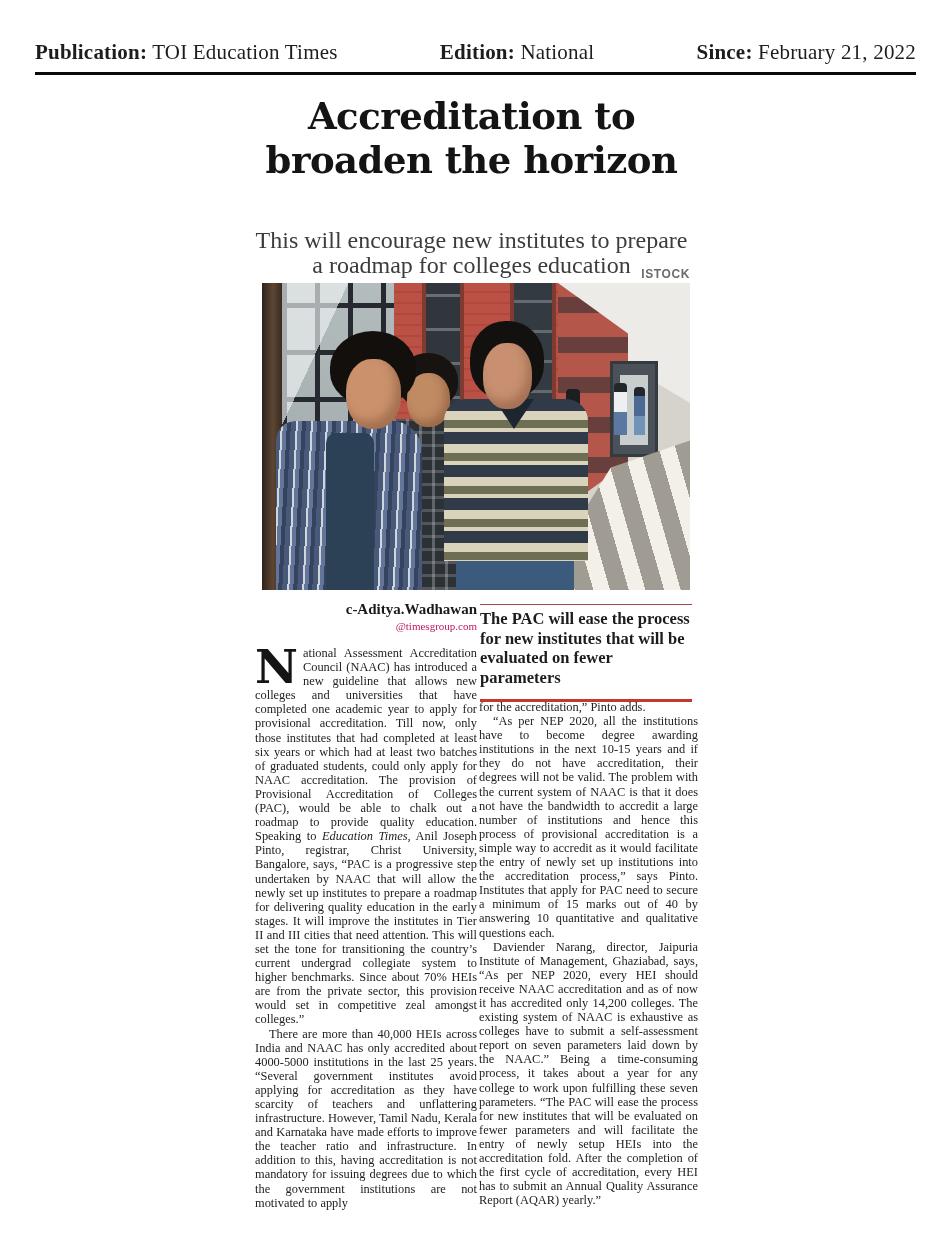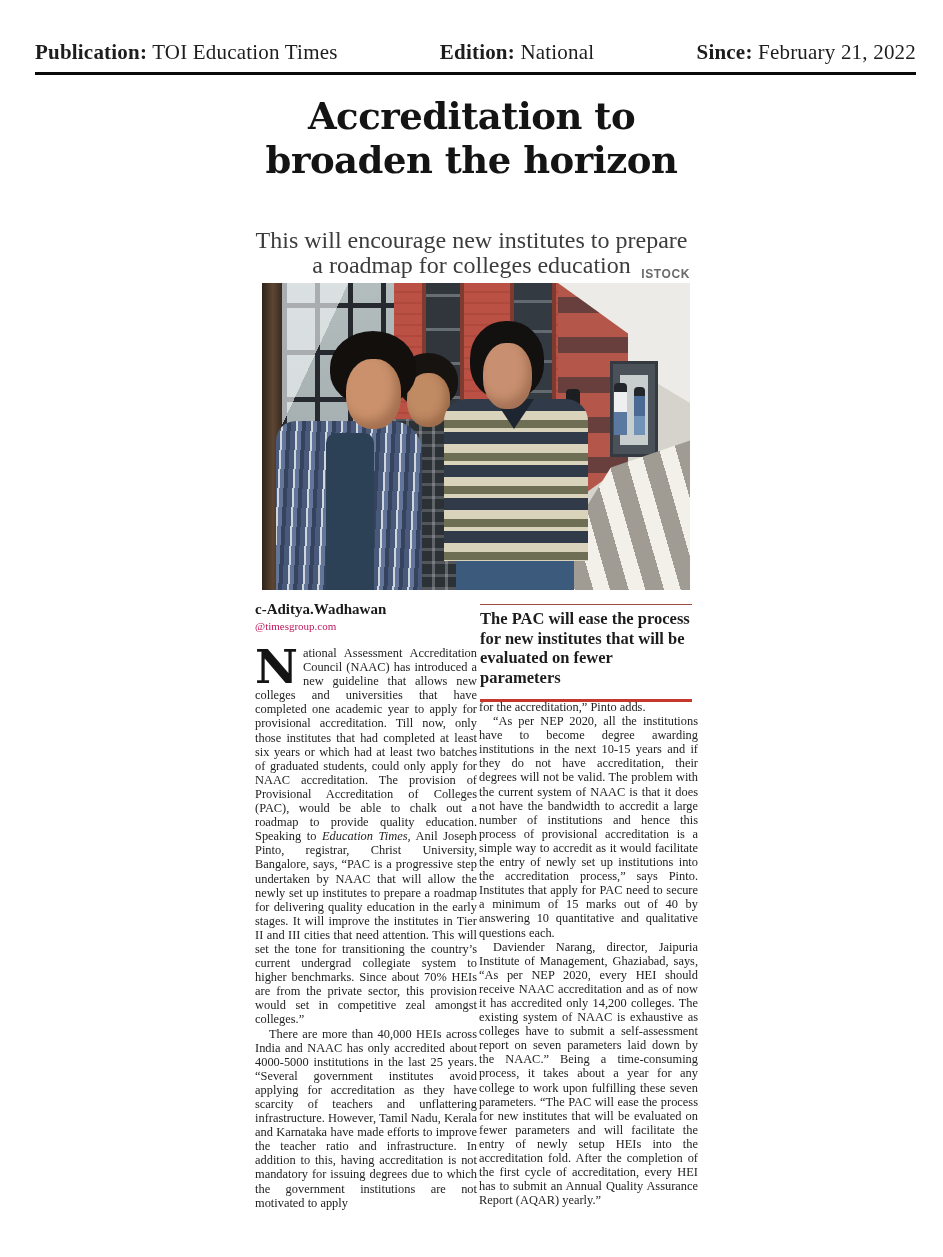--- a/index.html
+++ b/index.html
@@ -104,21 +104,21 @@
   .man3-body { left:182px; top:116px; width:144px; height:162px; border-radius:22px 22px 0 0;
     background:repeating-linear-gradient(180deg, #313a48 0 12px, #d9d3bc 12px 21px, #6e6e55 21px 29px, #d9d3bc 29px 33px); z-index:2; }
   .man3-vneck { left:232px; top:116px; width:40px; height:30px; background:#1d2531;
     clip-path:polygon(0 0,100% 0,50% 100%); z-index:3; }
   .man3-jeans { left:194px; top:278px; width:118px; height:29px; background:#3c5a7c; z-index:2; }
   .man3-hair { left:208px; top:38px; width:74px; height:78px; background:#131010; border-radius:48% 48% 44% 44%; z-index:3; }
   .man3-face { left:221px; top:60px; width:49px; height:66px; background:#c89070; border-radius:46%;
     box-shadow:inset -5px -8px 10px rgba(95,52,30,.33); z-index:4; }
 
   
-  .byline { position:absolute; left:255px; top:600px; width:222px; text-align:left; }
+  .byline { position:absolute; left:255px; top:600px; width:222px; text-align:right; }
   .byline-author { font-weight:bold; font-size:15px; line-height:18px; color:#1a1a1a; }
   .byline-handle { font-size:11px; line-height:16px; color:#be185d; }
 
   
   .pullquote { position:absolute; left:480px; top:604px; width:212px;
     border-top:1px solid #9c4a44; border-bottom:3px solid #c4382e;
     padding:4px 0 12px 0; }
   .pullquote-text { font-weight:bold; font-size:16.5px; line-height:19.5px; color:#1c1c1c; }
 
   

